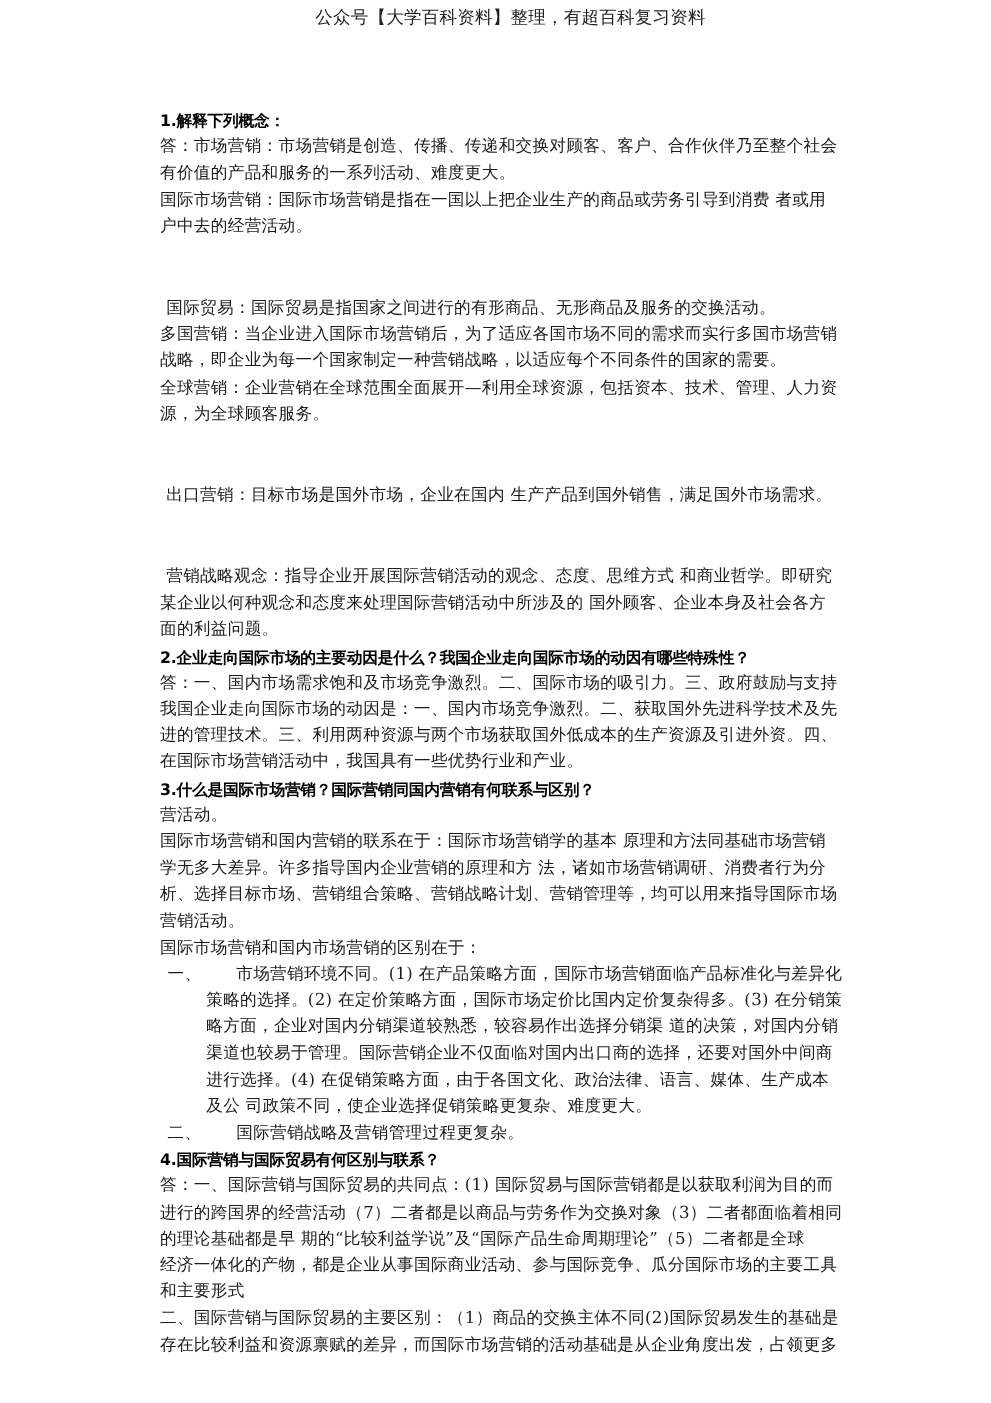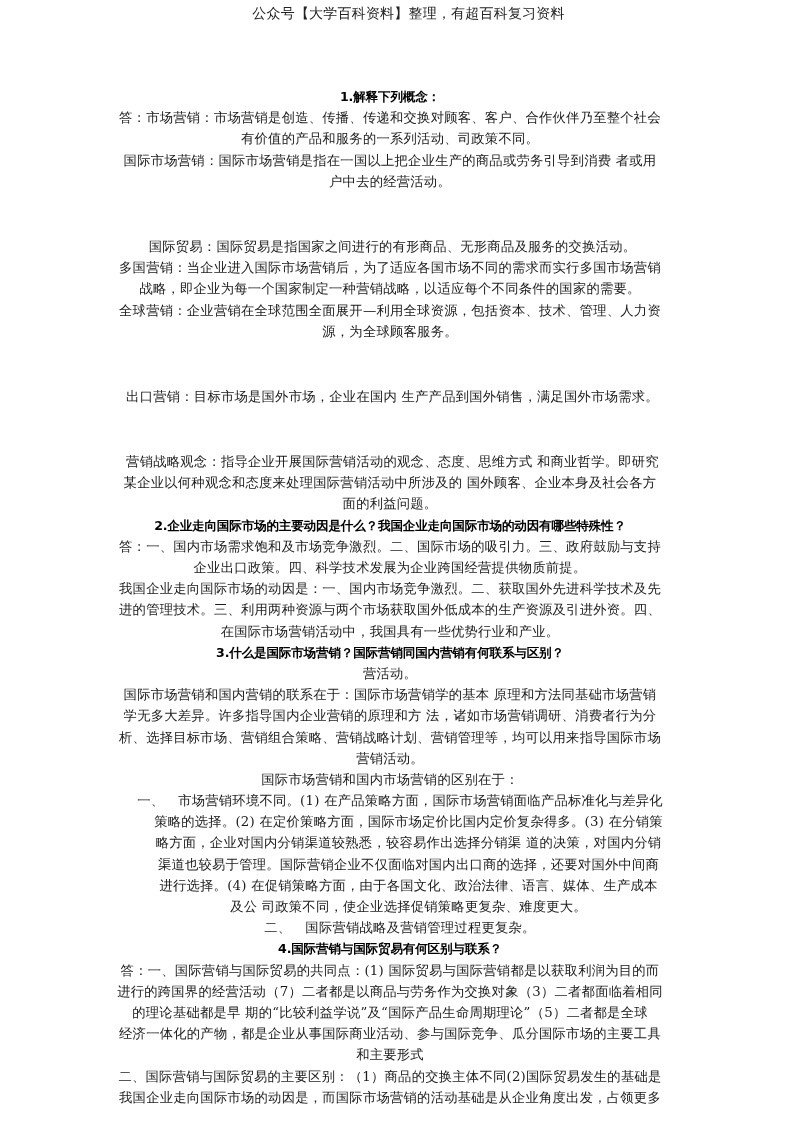--- a/index.html
+++ b/index.html
@@ -1,54 +1,53 @@
 <!DOCTYPE html>
 <html><head>
 <meta charset="utf-8">
 <style>
   html, body { margin: 0; padding: 0; background: #ffffff; }
   body { width: 793px; height: 1122px; position: relative; overflow: hidden;
          font-family: "DejaVu Serif", "Liberation Serif", serif; color: #1a1a1a; }
   .header { position: absolute; top: 5px; left: 0; width: 793px; text-align: center;
             font-size: 14px; color: #222; letter-spacing: 0.2px; padding-left: 12px; }
-  .content { position: absolute; top: 86px; left: 106px; width: 568px; font-size: 13.3px; line-height: 21.2px; text-align: center; }
+  .content { position: absolute; top: 86px; left: 128px; width: 568px; font-size: 13.3px; line-height: 21.2px; }
   .line { white-space: nowrap; overflow: visible; height: 21.2px; letter-spacing: 0.25px; }
   .heading { font-family: "DejaVu Sans", "Liberation Sans", sans-serif; font-weight: bold; font-size: 12.6px; letter-spacing: -0.2px; color: #000; }
   .ind1 { padding-left: 5px; margin-top: 44px; }
   .list-num { display: inline-block; width: 55px; padding-left: 6px; }
   .ind-list { padding-left: 37px; }
 </style>
 </head>
 <body>
 
 <div class="header">公众号【大学百科资料】整理，有超百科复习资料</div>
 
 <div class="content">
 
   <div>
     <div class="line heading">1.解释下列概念：</div>
     <div class="line">答：市场营销：市场营销是创造、传播、传递和交换对顾客、客户、合作伙伴乃至整个社会</div>
-    <div class="line">有价值的产品和服务的一系列活动、司政策不同。</div>
+    <div class="line">有价值的产品和服务的一系列活动、难度更大。</div>
     <div class="line">国际市场营销：国际市场营销是指在一国以上把企业生产的商品或劳务引导到消费 者或用</div>
     <div class="line">户中去的经营活动。</div>
     <div class="line ind1"> 国际贸易：国际贸易是指国家之间进行的有形商品、无形商品及服务的交换活动。</div>
     <div class="line">多国营销：当企业进入国际市场营销后，为了适应各国市场不同的需求而实行多国市场营销</div>
     <div class="line">战略，即企业为每一个国家制定一种营销战略，以适应每个不同条件的国家的需要。</div>
     <div class="line">全球营销：企业营销在全球范围全面展开—利用全球资源，包括资本、技术、管理、人力资</div>
     <div class="line">源，为全球顾客服务。</div>
     <div class="line ind1"> 出口营销：目标市场是国外市场，企业在国内 生产产品到国外销售，满足国外市场需求。</div>
     <div class="line ind1"> 营销战略观念：指导企业开展国际营销活动的观念、态度、思维方式 和商业哲学。即研究</div>
     <div class="line">某企业以何种观念和态度来处理国际营销活动中所涉及的 国外顾客、企业本身及社会各方</div>
     <div class="line">面的利益问题。</div>
   </div>
 
   <div>
     <div class="line heading">2.企业走向国际市场的主要动因是什么？我国企业走向国际市场的动因有哪些特殊性？</div>
     <div class="line">答：一、国内市场需求饱和及市场竞争激烈。二、国际市场的吸引力。三、政府鼓励与支持</div>
-    <div class="line">企业出口政策。四、科学技术发展为企业跨国经营提供物质前提。</div>
     <div class="line">我国企业走向国际市场的动因是：一、国内市场竞争激烈。二、获取国外先进科学技术及先</div>
     <div class="line">进的管理技术。三、利用两种资源与两个市场获取国外低成本的生产资源及引进外资。四、</div>
     <div class="line">在国际市场营销活动中，我国具有一些优势行业和产业。</div>
   </div>
 
   <div>
     <div class="line heading">3.什么是国际市场营销？国际营销同国内营销有何联系与区别？</div>
     <div class="line">营活动。</div>
     <div class="line">国际市场营销和国内营销的联系在于：国际市场营销学的基本 原理和方法同基础市场营销</div>
     <div class="line">学无多大差异。许多指导国内企业营销的原理和方 法，诸如市场营销调研、消费者行为分</div>
@@ -76,16 +75,16 @@
   </div>
 
   <div>
     <div class="line heading">4.国际营销与国际贸易有何区别与联系？</div>
     <div class="line">答：一、国际营销与国际贸易的共同点：(1) 国际贸易与国际营销都是以获取利润为目的而</div>
     <div class="line">进行的跨国界的经营活动（7）二者都是以商品与劳务作为交换对象（3）二者都面临着相同</div>
     <div class="line">的理论基础都是早 期的“比较利益学说”及“国际产品生命周期理论”（5）二者都是全球</div>
     <div class="line">经济一体化的产物，都是企业从事国际商业活动、参与国际竞争、瓜分国际市场的主要工具</div>
     <div class="line">和主要形式</div>
     <div class="line">二、国际营销与国际贸易的主要区别：（1）商品的交换主体不同(2)国际贸易发生的基础是</div>
-    <div class="line">我国企业走向国际市场的动因是，而国际市场营销的活动基础是从企业角度出发，占领更多</div>
+    <div class="line">存在比较利益和资源禀赋的差异，而国际市场营销的活动基础是从企业角度出发，占领更多</div>
   </div>
 
 </div>
 
 </body></html>

